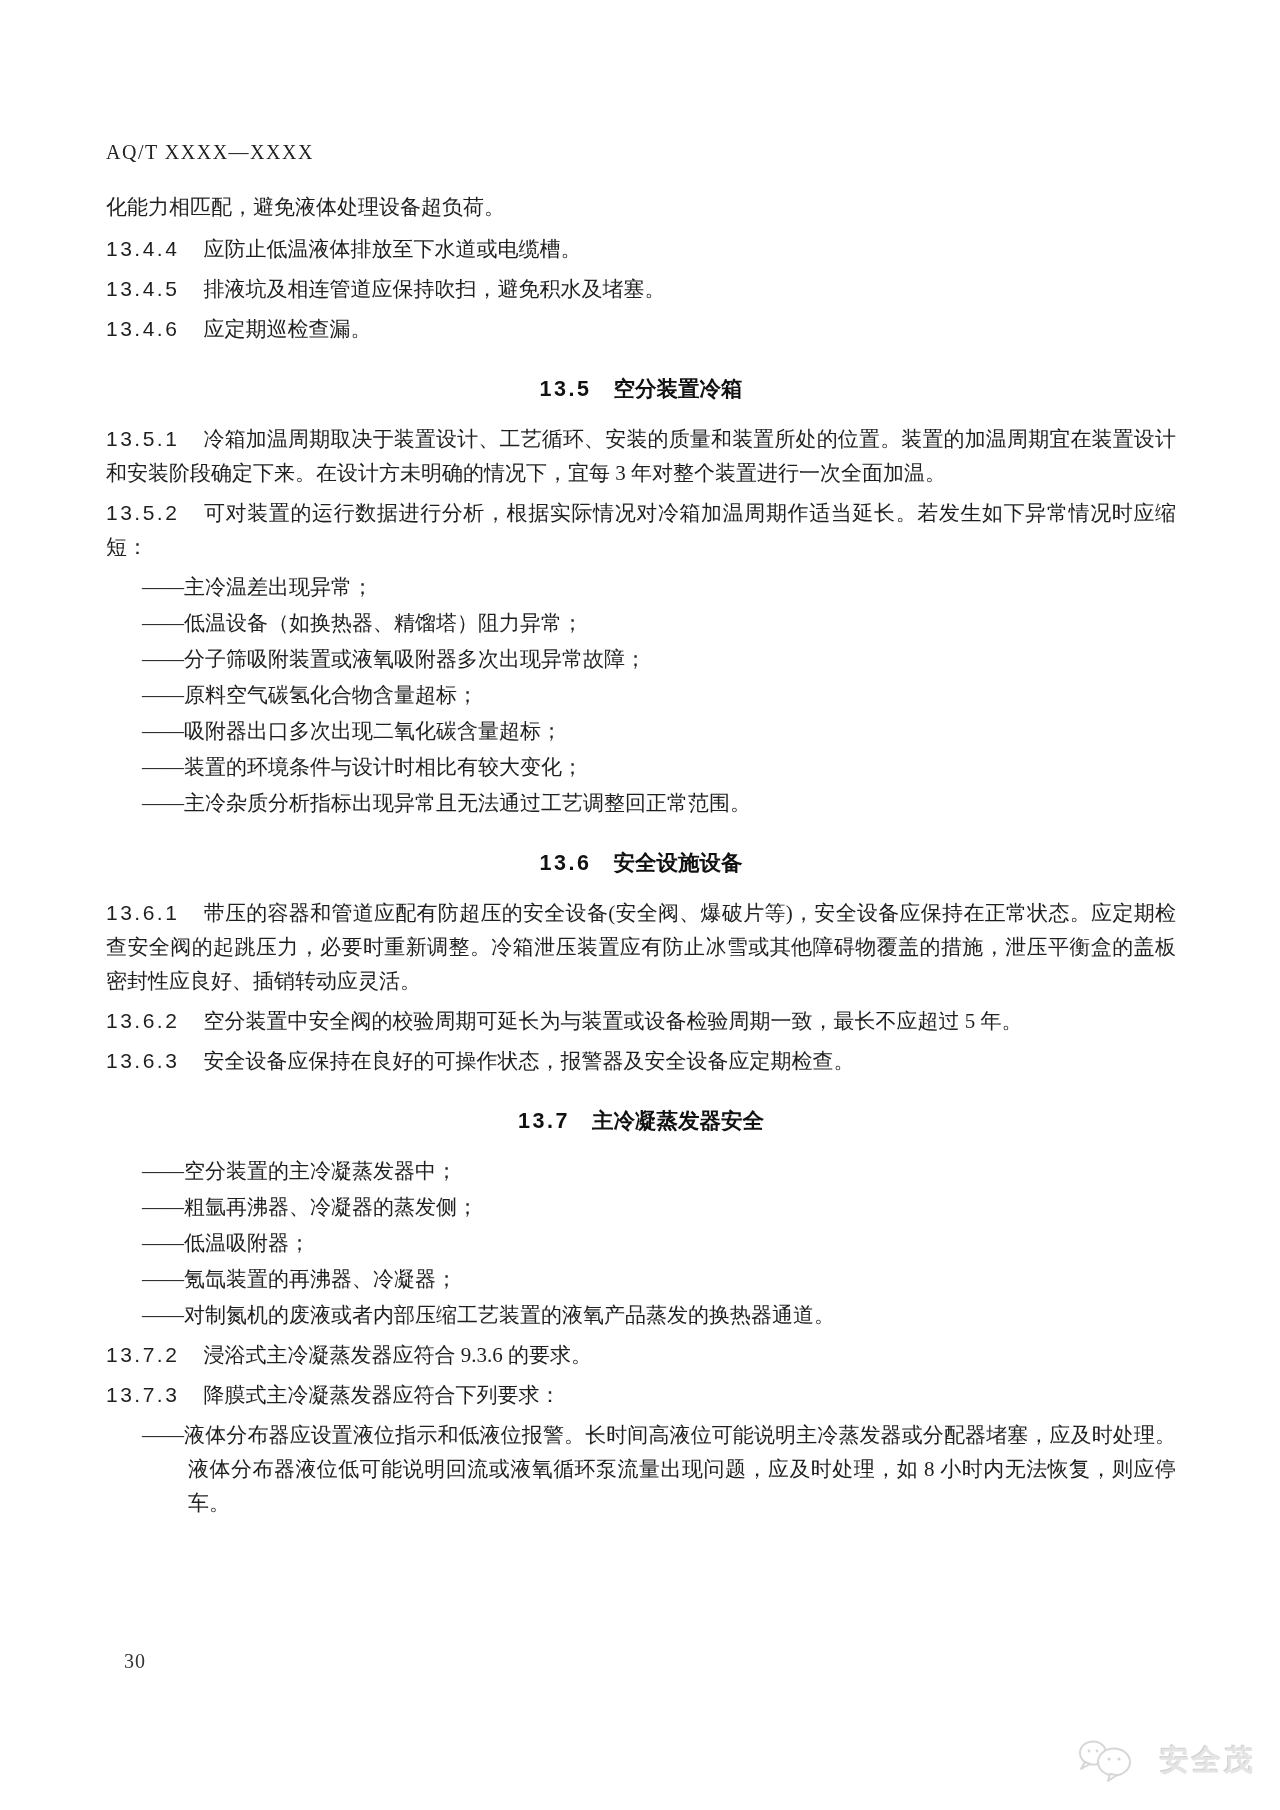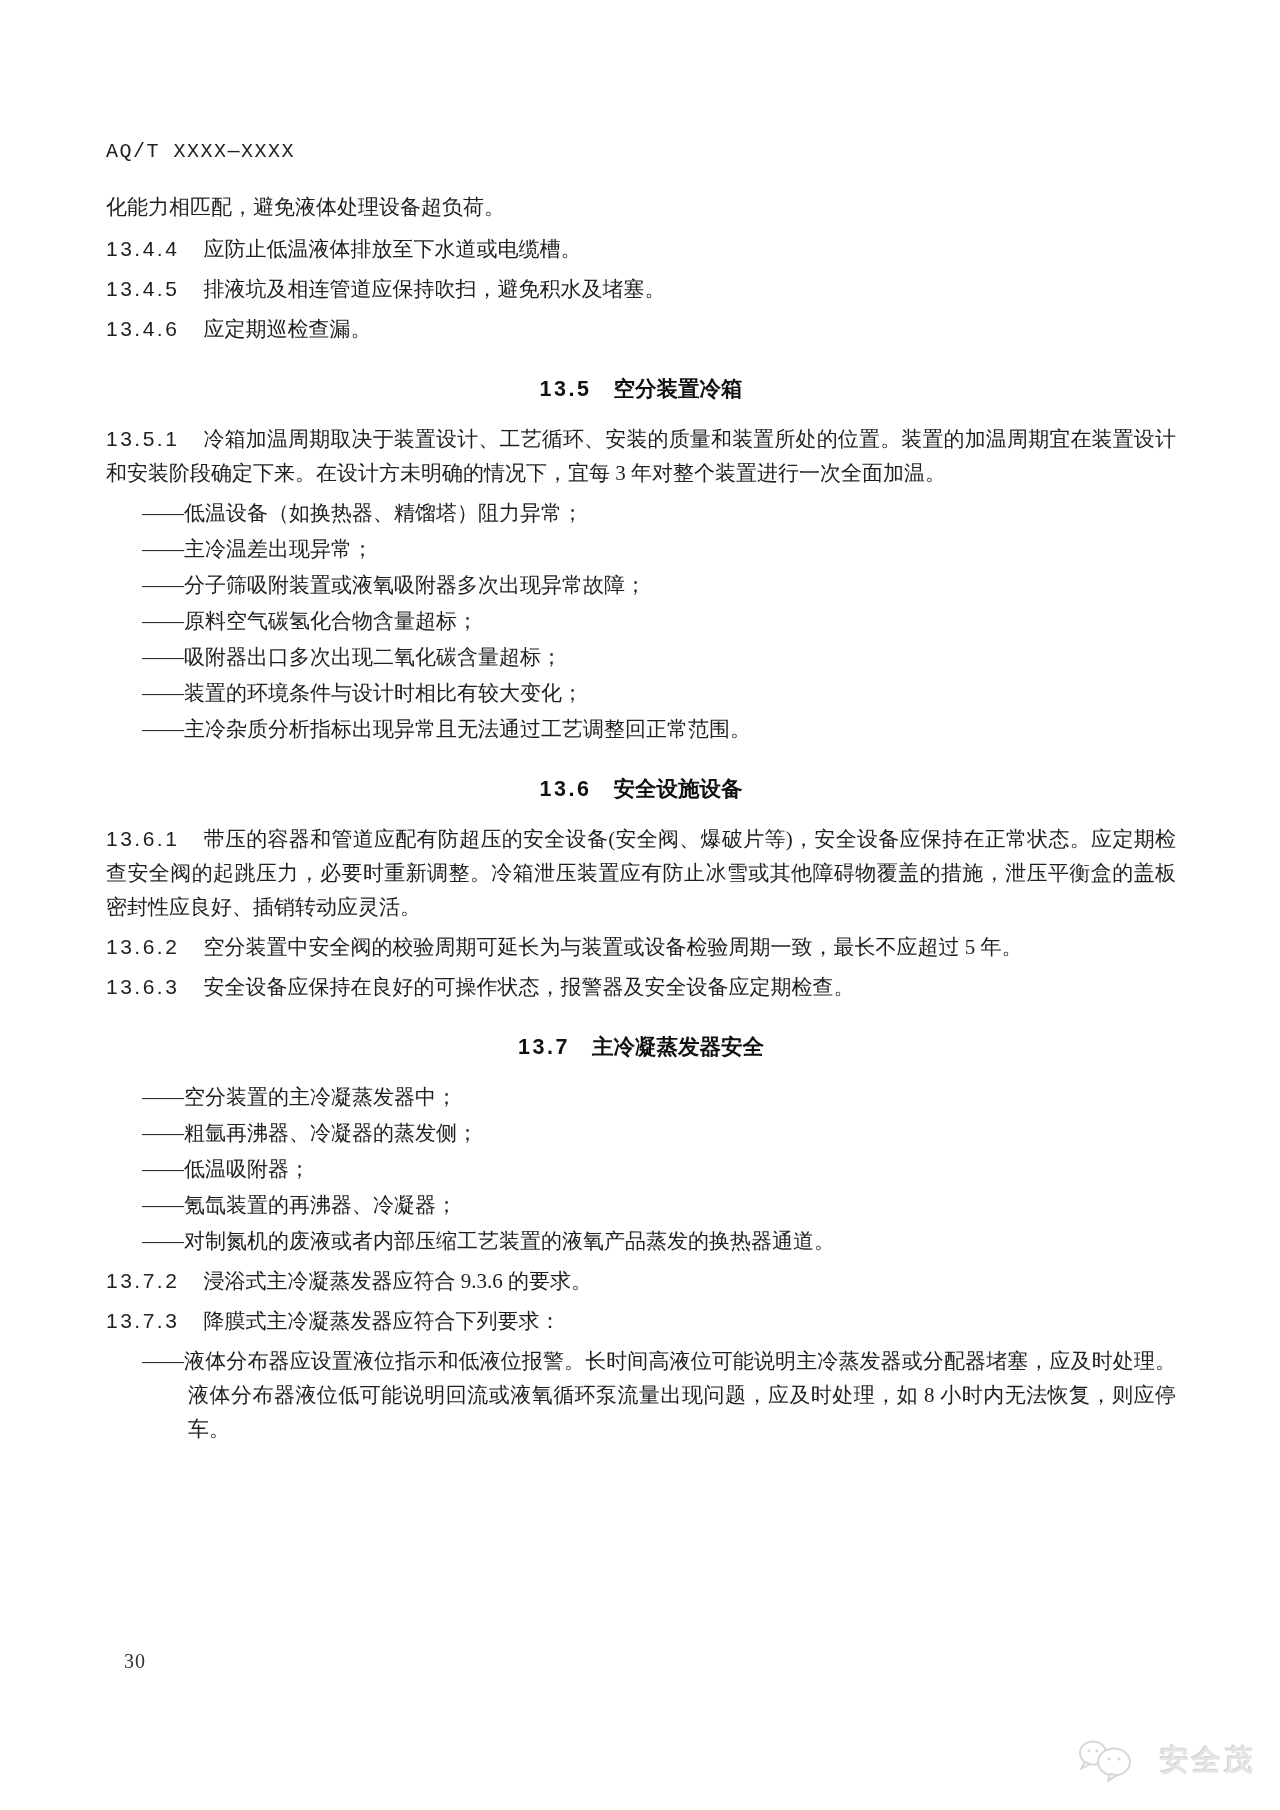--- a/index.html
+++ b/index.html
@@ -11,21 +11,21 @@
     color:#1f1f1f;
   }
   .doc {
     position:absolute;
     left:106px; top:140px; width:1070px;
     font-family:"Liberation Serif","DejaVu Serif",serif;
     font-size:21px; line-height:34px;
     text-align:justify;
   }
   .doc-header {
-    font-family:Liberation Mono, monospace;
+    font-family:Liberation Serif, serif;
     font-size:20px; line-height:24px;
     letter-spacing:1.5px;
     margin:0 0 28px 0;
     text-align:left;
     color:#222;
   }
   .doc p { margin:0; }
   p.paragraph { margin:6px 0;font-family:Liberation Mono, monospace; }
   p.clause { margin:6px 0; }
   .cnum {
@@ -78,22 +78,23 @@
 
   <div class="doc">
     <div class="doc-header">AQ/T XXXX—XXXX</div>
     <div>
         <p class="paragraph"><span>化能力相匹配，避免液体处理设备超负荷。</span></p>
         <p class="clause"><span class="cnum">13.4.4</span><span>应防止低温液体排放至下水道或电缆槽。</span></p>
         <p class="clause"><span class="cnum">13.4.5</span><span>排液坑及相连管道应保持吹扫，避免积水及堵塞。</span></p>
         <p class="clause"><span class="cnum">13.4.6</span><span>应定期巡检查漏。</span></p>
         <p class="heading"><span class="hnum">13.5</span><span>空分装置冷箱</span></p>
         <p class="clause"><span class="cnum">13.5.1</span><span>冷箱加温周期取决于装置设计、工艺循环、安装的质量和装置所处的位置。装置的加温周期宜在装置设计和安装阶段确定下来。在设计方未明确的情况下，宜每 3 年对整个装置进行一次全面加温。</span></p>
+        <p class="clause"><span class="cnum">13.5.2</span><span>可对装置的运行数据进行分析，根据实际情况对冷箱加温周期作适当延长。若发生如下异常情况时应缩短：</span></p>
+        <p class="dash"><span class="dash-marker">——</span><span>主冷温差出现异常；</span></p>
         <p class="dash"><span class="dash-marker">——</span><span>低温设备（如换热器、精馏塔）阻力异常；</span></p>
-        <p class="dash"><span class="dash-marker">——</span><span>主冷温差出现异常；</span></p>
         <p class="dash"><span class="dash-marker">——</span><span>分子筛吸附装置或液氧吸附器多次出现异常故障；</span></p>
         <p class="dash"><span class="dash-marker">——</span><span>原料空气碳氢化合物含量超标；</span></p>
         <p class="dash"><span class="dash-marker">——</span><span>吸附器出口多次出现二氧化碳含量超标；</span></p>
         <p class="dash"><span class="dash-marker">——</span><span>装置的环境条件与设计时相比有较大变化；</span></p>
         <p class="dash"><span class="dash-marker">——</span><span>主冷杂质分析指标出现异常且无法通过工艺调整回正常范围。</span></p>
         <p class="heading"><span class="hnum">13.6</span><span>安全设施设备</span></p>
         <p class="clause"><span class="cnum">13.6.1</span><span>带压的容器和管道应配有防超压的安全设备(安全阀、爆破片等)，安全设备应保持在正常状态。应定期检查安全阀的起跳压力，必要时重新调整。冷箱泄压装置应有防止冰雪或其他障碍物覆盖的措施，泄压平衡盒的盖板密封性应良好、插销转动应灵活。</span></p>
         <p class="clause"><span class="cnum">13.6.2</span><span>空分装置中安全阀的校验周期可延长为与装置或设备检验周期一致，最长不应超过 5 年。</span></p>
         <p class="clause"><span class="cnum">13.6.3</span><span>安全设备应保持在良好的可操作状态，报警器及安全设备应定期检查。</span></p>
         <p class="heading"><span class="hnum">13.7</span><span>主冷凝蒸发器安全</span></p>

